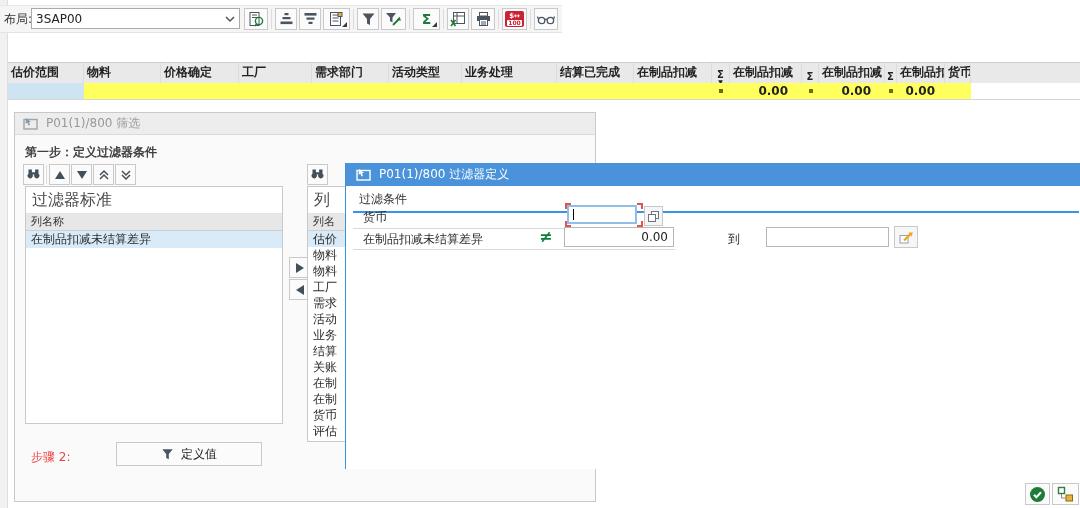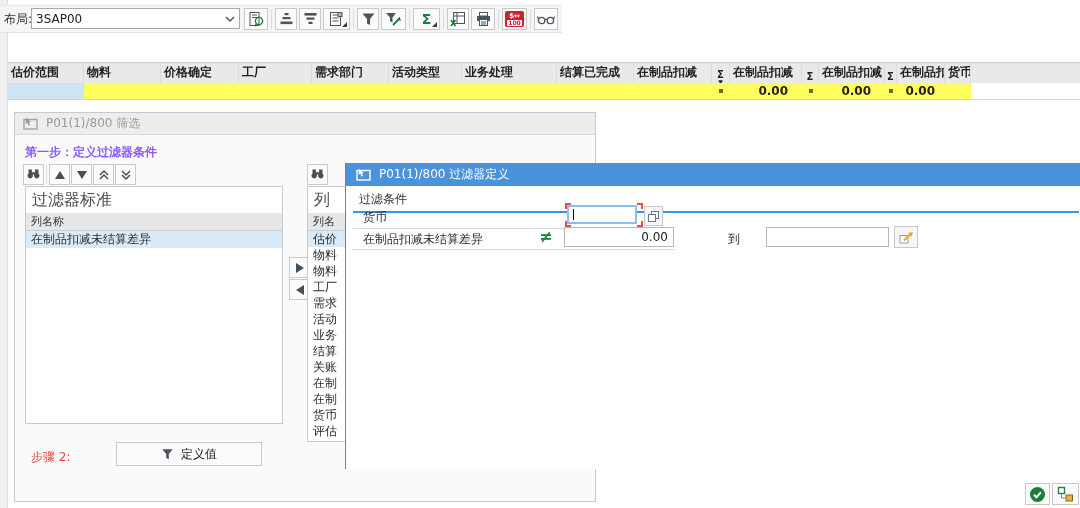--- a/index.html
+++ b/index.html
@@ -231,21 +231,21 @@
 
   <div class="abs dlg1">
     <div class="dlg1-title">
       <svg width="15" height="13" viewBox="0 0 15 13">
         <rect x="1" y="2.5" width="13" height="9.5" fill="none" stroke="#9aa6ae" stroke-width="1.4"></rect>
         <path d="M3 1l5 4-2.2.4L7 8 5.5 8.6 4.3 5.5 2.6 7z" fill="#8d99a2"></path>
       </svg>
       <span>P01(1)/800 筛选</span>
     </div>
 
-    <div class="abs" style="left:10px;top:31px;font-weight:600;color:#8b5cf6">第一步：定义过滤器条件</div>
+    <div class="abs" style="left:10px;top:31px;font-weight:600;color:#404040">第一步：定义过滤器条件</div>
 
     <div class="btn abs mini" style="left:8px;top:51px">
       <svg width="15" height="14" viewBox="0 0 15 14">
         <path d="M2.5 1.5h3.4v4.2a2.6 2.6 0 1 1-3.4 0zM9.1 1.5h3.4v4.2a2.6 2.6 0 1 1-3.4 0zM5.9 4.2h3.2v2.2H5.9z" fill="#434f59"></path>
       </svg>
     </div>
     <div class="abs sep" style="left:31px;top:52px;height:19px"></div>
     <div class="btn abs mini" style="left:34px;top:51px">
       <svg width="12" height="10" viewBox="0 0 12 10">
           <path d="M6 1l5 8H1z" fill="#434f59"></path>

